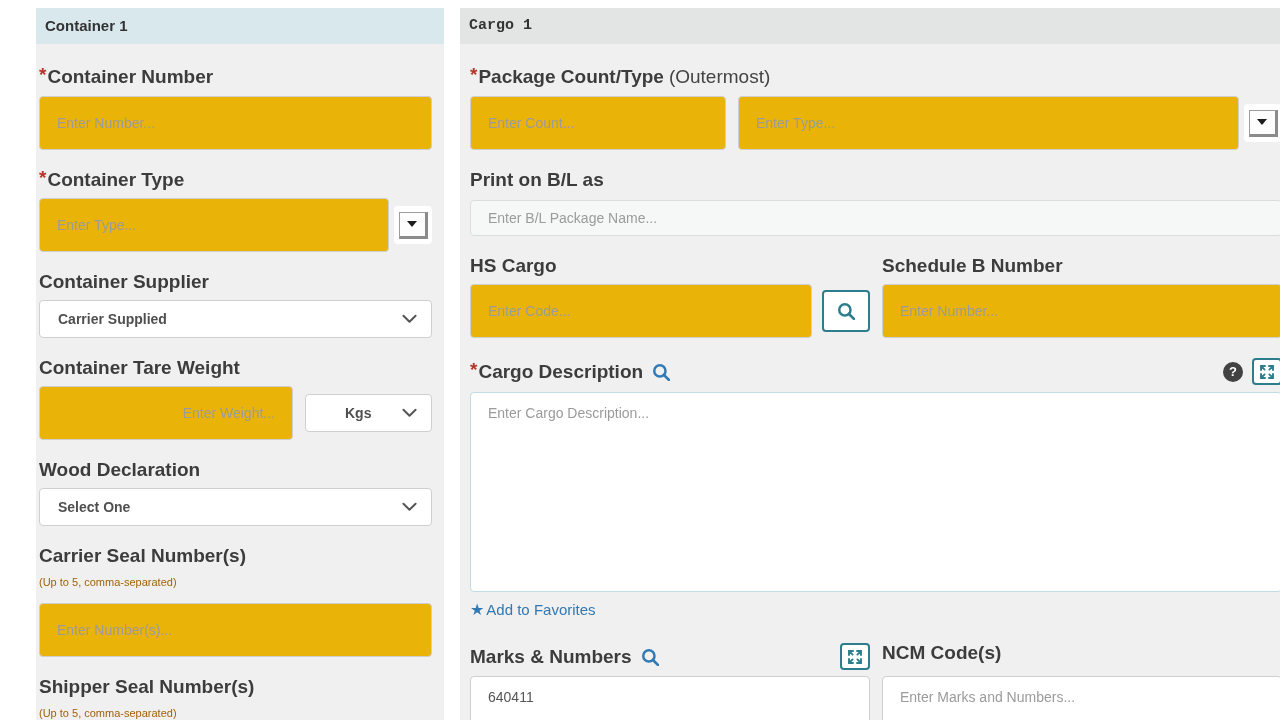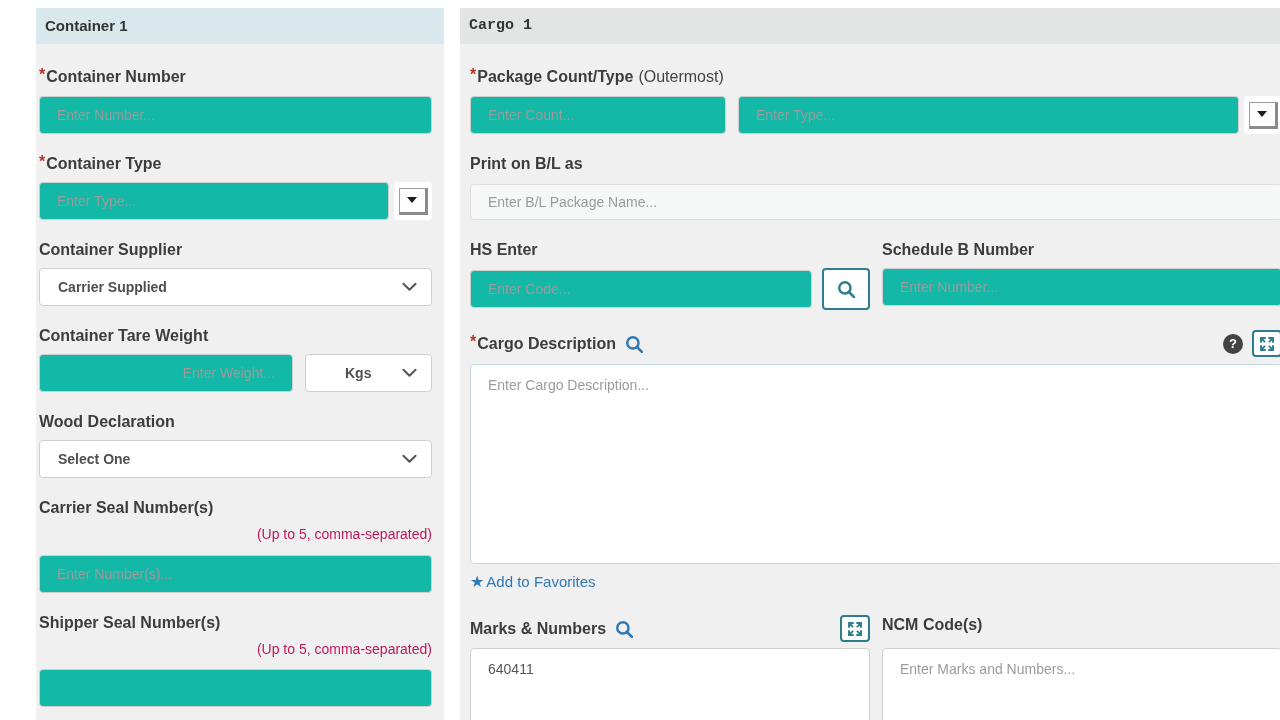--- a/index.html
+++ b/index.html
@@ -11,29 +11,29 @@
   .col{display:flex;flex-direction:column;}
   .col-left{width:408px;margin-left:24px;}
   .col-right{width:832px;}
   .col-header{height:36px;line-height:36px;font-size:15px;font-weight:bold;color:#333;padding:0 0 0 9px;}
   .col-left .col-header{background:#d9e8ec;}
   .col-right .col-header{background:#e3e4e4;font-family:Liberation Mono, monospace;}
   .col-body{background:#f0f0f0;height:676px;overflow:hidden;box-sizing:border-box;}
   .col-left .col-body{padding:0 12px 0 3px;}
   .col-right .col-body{padding:0 10px;}
 
-  .label{margin-top:20px;font-size:16px;font-weight:bold;color:#3c3c3c;line-height:20px;}
+  .label{margin-top:20px;font-size:19px;font-weight:bold;color:#3c3c3c;line-height:20px;}
   .label.first{margin-top:23px;}
   .label .suffix{font-weight:normal;margin-left:5px;color:#444;}
   .req{color:#b2352b;font-weight:bold;position:relative;top:-2px;margin-right:1px;}
-  .note{margin-top:7px;font-size:14px;color:#be185d;line-height:18px;text-align:right;}
+  .note{margin-top:7px;font-size:11px;color:#a16207;line-height:18px;}
 
   .text-input{
-    display:block;margin-top:8px;width:100%;height:38px;box-sizing:border-box;
-    border:1px solid #cfcfcf;border-radius:4px;background:#14b8a6;
+    display:block;margin-top:8px;width:100%;height:54px;box-sizing:border-box;
+    border:1px solid #cfcfcf;border-radius:4px;background:#eab308;
     padding:0 17px;font-size:14px;color:#444;outline:none;
     font-family:"Liberation Sans",sans-serif;
   }
   ::placeholder{color:#9b9b9b;opacity:1;}
   .text-input.mt9{margin-top:9px;}
   .text-input.mt12{margin-top:12px;}
   .text-input.mt11{margin-top:11px;}
   .text-input.disabled{background:#f6f7f7;border-color:#dddddd;height:36px;margin-top:10px;}
 
   .row{display:flex;align-items:center;}
@@ -207,21 +207,21 @@
               <span class="tri"></span>
             </div>
         </div>
       </div>
 
       <div class="label">Print on B/L as</div>
       <input class="text-input disabled" type="text" disabled="" placeholder="Enter B/L Package Name..." style="">
 
       <div class="half-row">
         <div class="half">
-          <div class="label">HS Enter</div>
+          <div class="label">HS Cargo</div>
           <div class="row mt8">
             <input class="text-input" type="text" placeholder="Enter Code..." style="">
             <button class="search-btn">
               <svg width="18" height="18" viewBox="0 0 16 16">
                   <use href="#i-mag"></use>
                 </svg>
             </button>
           </div>
         </div>
         <div class="half" style="flex:1">

